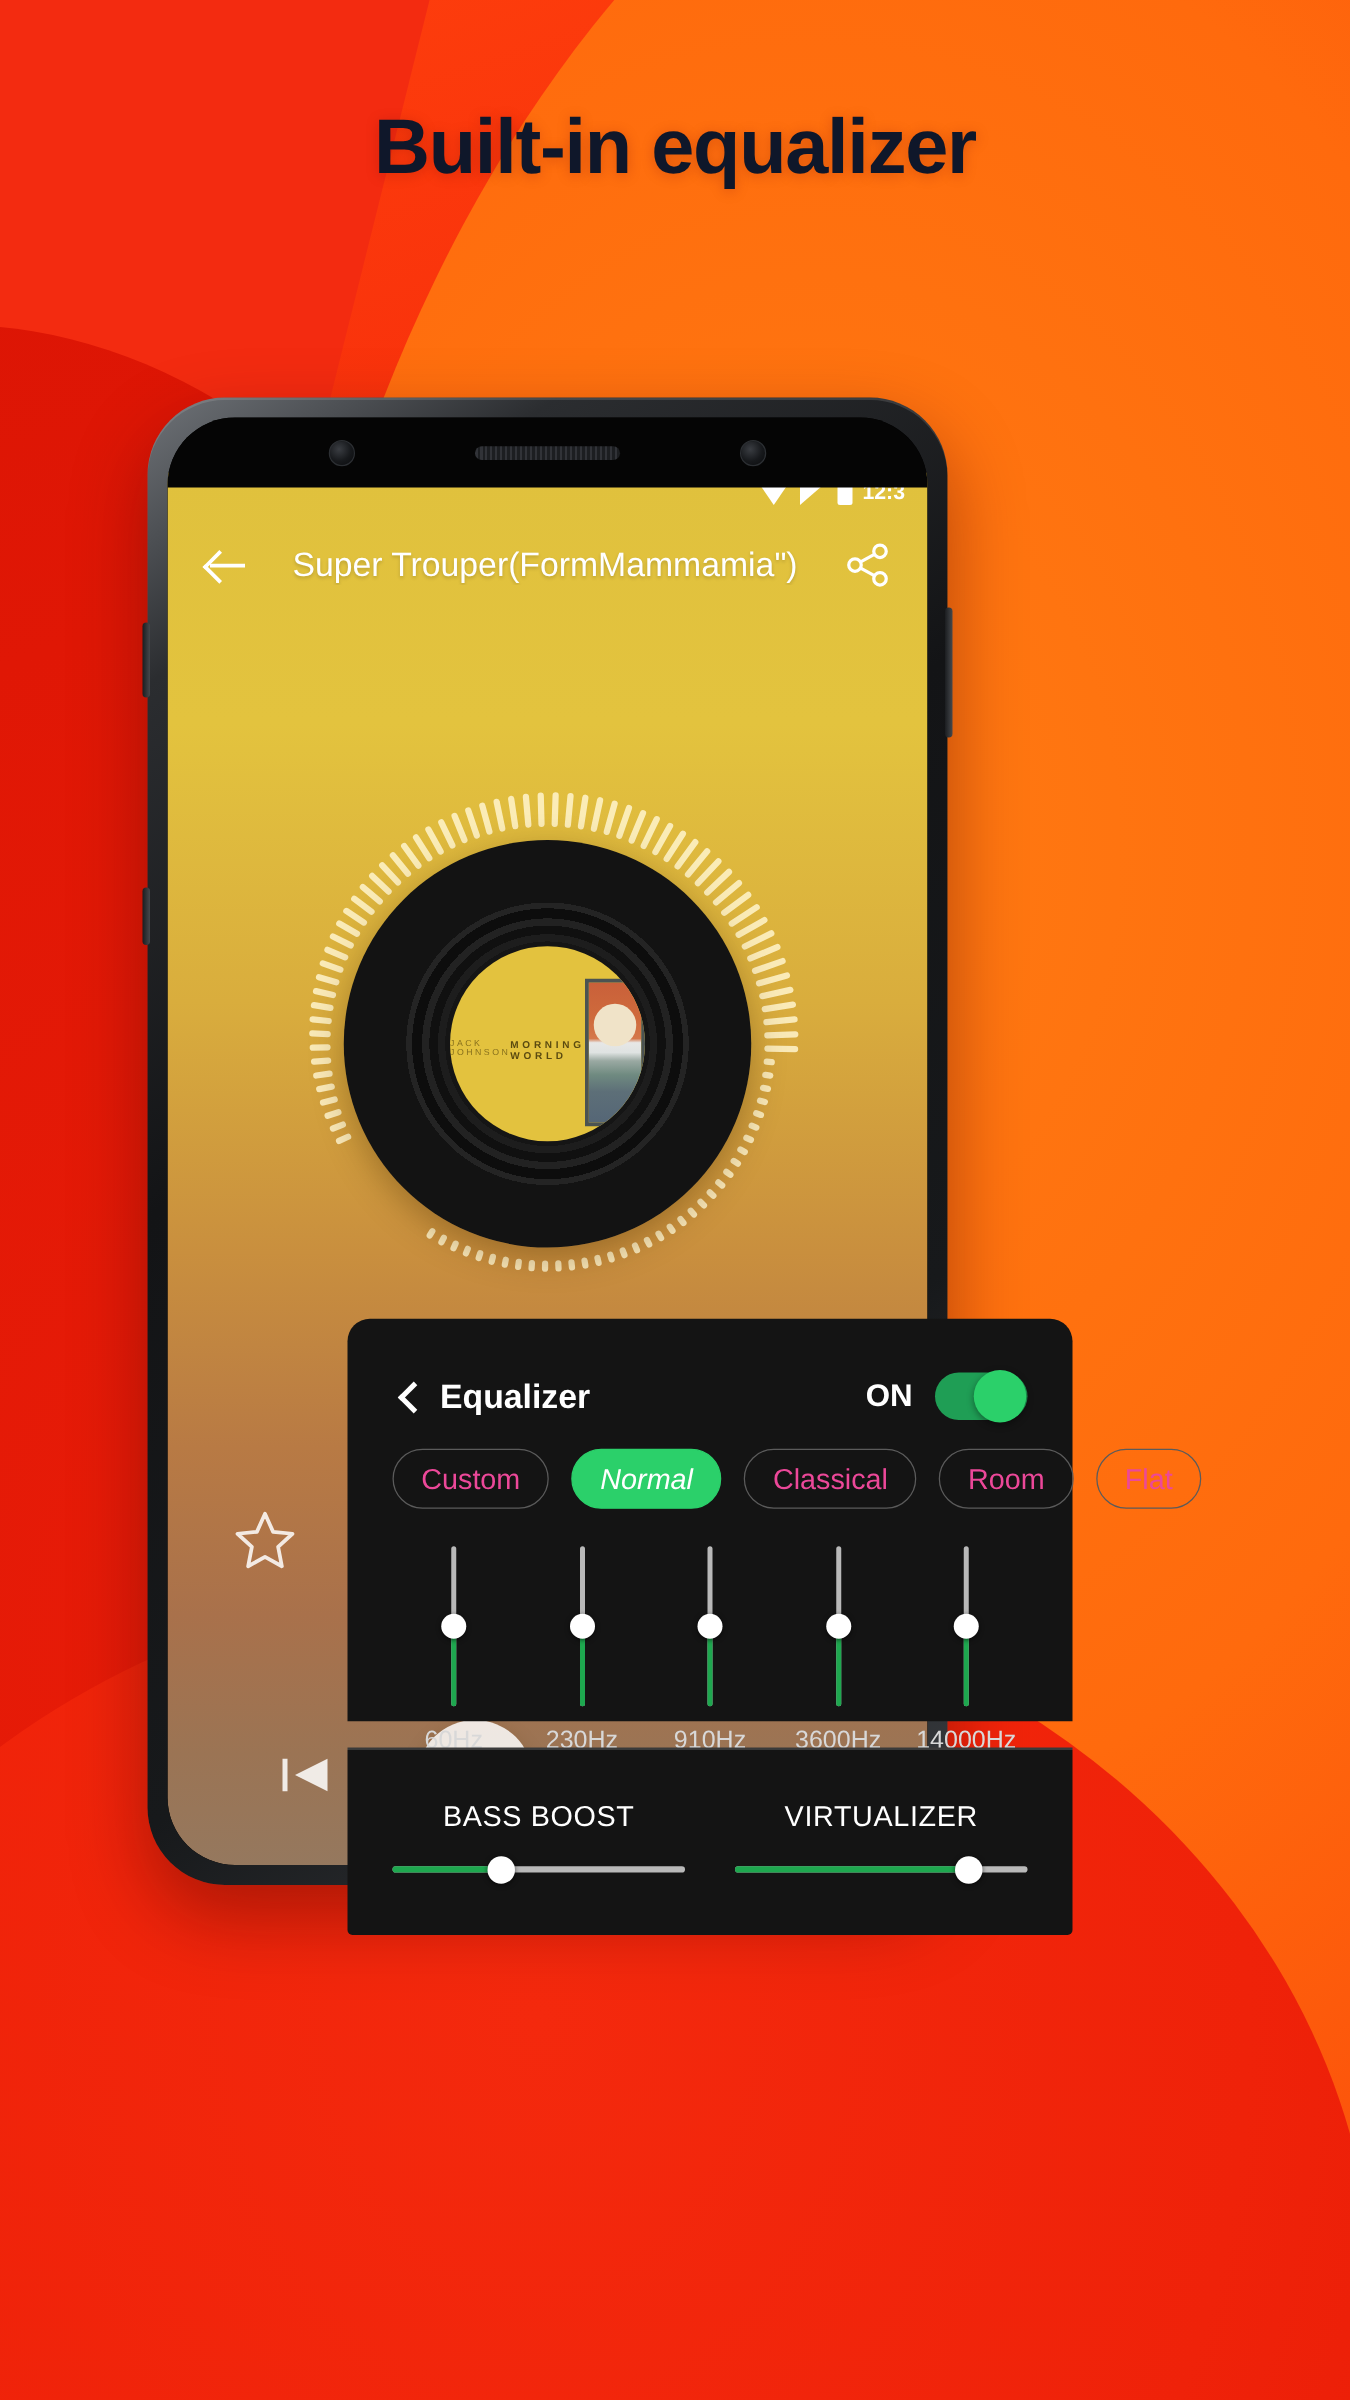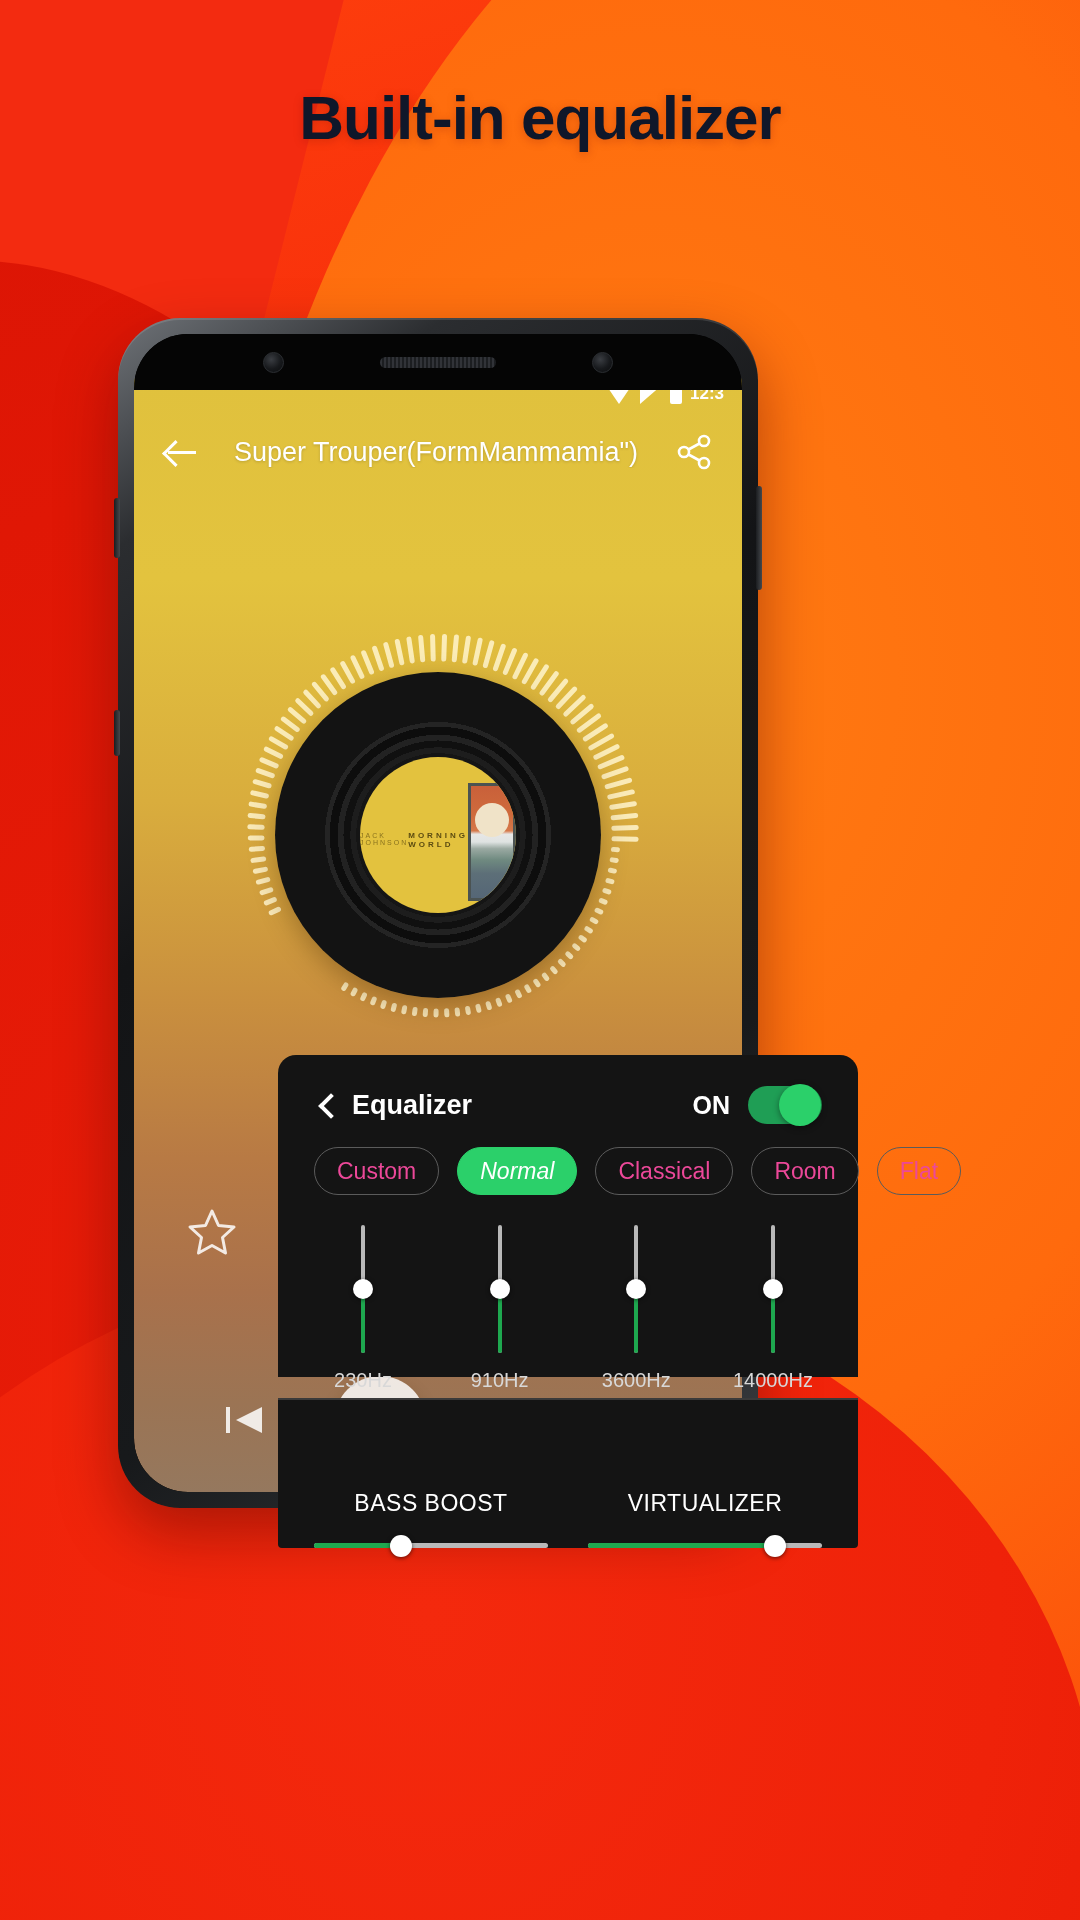--- a/index.html
+++ b/index.html
@@ -302,21 +302,21 @@
     border-bottom: 15px solid transparent;
   }
 
   #eq-panel {
     position: absolute;
     left: 278px; top: 1055px;
     width: 580px; height: 322px;
     background: #141414;
     border-radius: 18px 18px 0 0;
     z-index: 20;
-    padding: 4px 36px;
+    padding: 16px 36px;
   }
 
   #eq-header {
     display: flex;
     align-items: center;
     height: 92px;
   }
   #eq-back {
     width: 26px; height: 26px;
     position: relative;
@@ -450,23 +450,22 @@
 
   
   #eq-effects {
     position: absolute;
     left: 278px; top: 1400px;
     width: 580px; height: 148px;
     background: #141414;
     border-radius: 0 0 4px 4px;
     z-index: 20;
     display: flex;
-    padding: 29px 36px 0;
+    padding: 40px 36px 0;
     gap: 40px;
-    align-items: flex-end;
   }
   .effect { flex: 1 1 0; }
   .effect-title {
     color: #ffffff;
     font-size: 23px;
     text-align: center;
     letter-spacing: .5px;
   }
   .effect-track {
     position: relative;
@@ -710,20 +709,27 @@
       <div class="preset-chip">Room</div>
       <div class="preset-chip">Flat</div>
     </div>
 
   <div id="eq-bands">
       <div class="band">
         <div class="band-track">
           <div class="band-fill" style="height: 50%;"></div>
           <div class="band-thumb" style="bottom: 50%;"></div>
         </div>
+        <div class="band-label">60Hz</div>
+      </div>
+      <div class="band">
+        <div class="band-track">
+          <div class="band-fill" style="height: 50%;"></div>
+          <div class="band-thumb" style="bottom: 50%;"></div>
+        </div>
         <div class="band-label">230Hz</div>
       </div>
       <div class="band">
         <div class="band-track">
           <div class="band-fill" style="height: 50%;"></div>
           <div class="band-thumb" style="bottom: 50%;"></div>
         </div>
         <div class="band-label">910Hz</div>
       </div>
       <div class="band">

